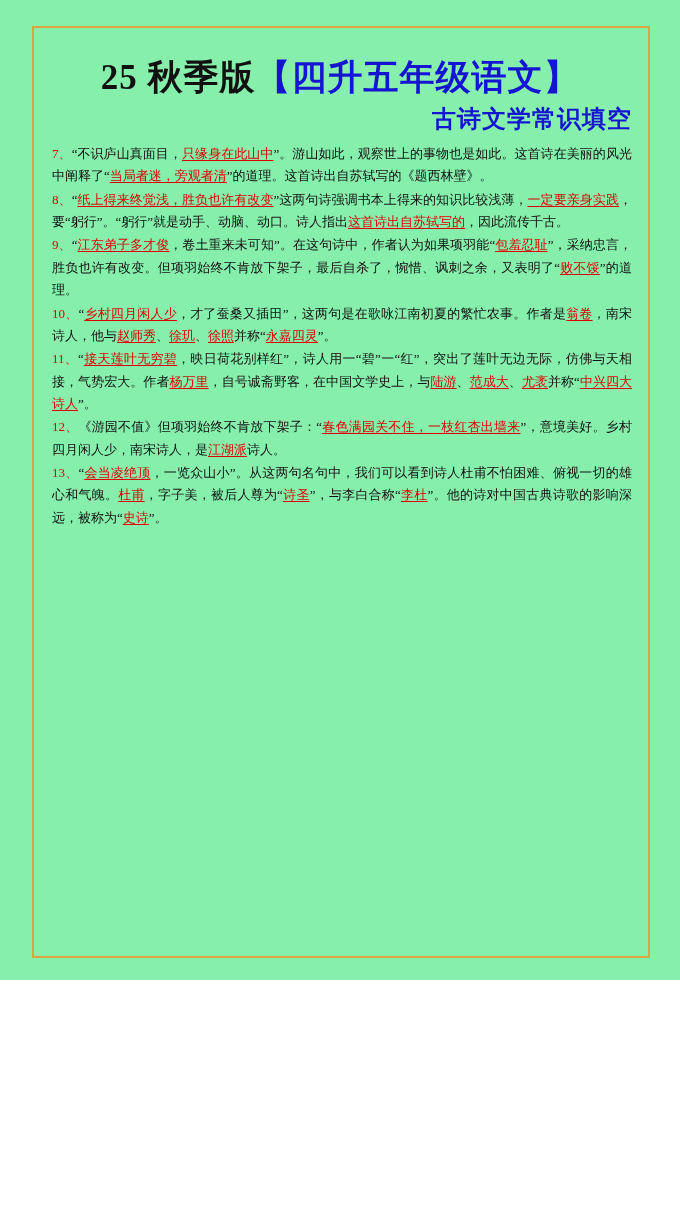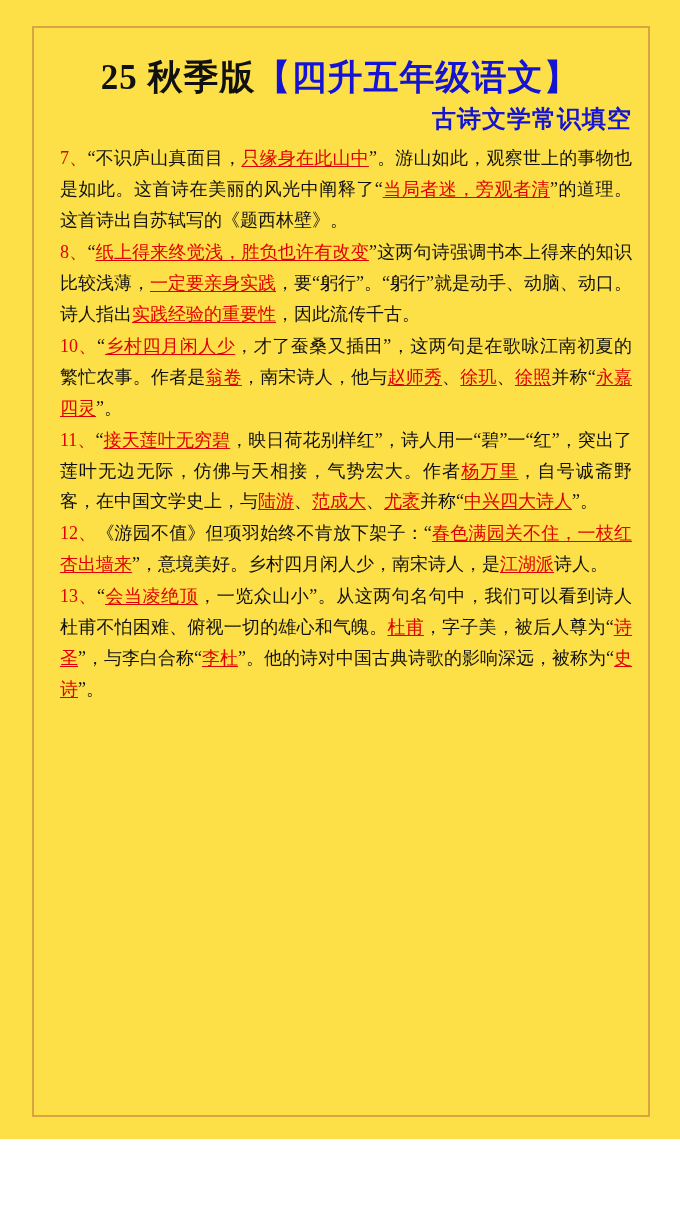--- a/index.html
+++ b/index.html
@@ -9,24 +9,24 @@
   }
   body {
     width: 680px;
     height: 1209px;
     font-family: "Liberation Serif", "DejaVu Serif", serif;
     -webkit-font-smoothing: antialiased;
   }
   .page {
     position: relative;
     width: 680px;
-    height: 1139px;
+    height: 980px;
     box-sizing: border-box;
     padding: 28px 22px 20px 22px;
-    background: #fde047;
+    background: #86efac;
   }
   .frame {
     position: absolute;
     left: 32px;
     top: 26px;
     right: 30px;
     bottom: 22px;
     border: 2px solid #d9a441;
     pointer-events: none;
   }
@@ -49,25 +49,25 @@
   }
   .subtitle {
     text-align: right;
     font-weight: bold;
     font-size: 24px;
     color: #1414d2;
     margin: 2px 0 8px 0;
     letter-spacing: 1px;
   }
   .para {
-    font-size: 18px;
+    font-size: 13px;
     line-height: 1.72;
     color: #111111;
     text-align: justify;
-    margin: 0 0 1px 12px;
+    margin: 0 0 1px 4px;
     text-indent: 0;
   }
   .r {
     color: #e00000;
   }
   .ru {
     color: #e00000;
     text-decoration: underline;
     text-underline-offset: 2px;
   }
@@ -86,21 +86,22 @@
   <div class="content">
 
     <div class="title">
       <span>25 秋季版</span><span class="blue">【四升五年级语文】</span>
     </div>
 
     <div class="subtitle">古诗文学常识填空</div>
 
     <div id="items">
         <p class="para"><span class="r">7、</span><span class="k">“不识庐山真面目，</span><span class="ru">只缘身在此山中</span><span class="k">”。游山如此，观察世上的事物也是如此。这首诗在美丽的风光中阐释了“</span><span class="ru">当局者迷，旁观者清</span><span class="k">”的道理。这首诗出自苏轼写的《题西林壁》。</span></p>
-        <p class="para"><span class="r">8、</span><span class="k">“</span><span class="ru">纸上得来终觉浅，胜负也许有改变</span><span class="k">”这两句诗强调书本上得来的知识比较浅薄，</span><span class="ru">一定要亲身实践</span><span class="k">，要“躬行”。“躬行”就是动手、动脑、动口。诗人指出</span><span class="ru">实践经验的重要性</span><span class="k">，因此流传千古。</span></p>
+        <p class="para"><span class="r">8、</span><span class="k">“</span><span class="ru">纸上得来终觉浅，胜负也许有改变</span><span class="k">”这两句诗强调书本上得来的知识比较浅薄，</span><span class="ru">一定要亲身实践</span><span class="k">，要“躬行”。“躬行”就是动手、动脑、动口。诗人指出</span><span class="ru">这首诗出自苏轼写的</span><span class="k">，因此流传千古。</span></p>
+        <p class="para"><span class="r">9、</span><span class="k">“</span><span class="ru">江东弟子多才俊</span><span class="k">，卷土重来未可知”。在这句诗中，作者认为如果项羽能“</span><span class="ru">包羞忍耻</span><span class="k">”，采纳忠言，胜负也许有改变。但项羽始终不肯放下架子，最后自杀了，惋惜、讽刺之余，又表明了“</span><span class="ru">败不馁</span><span class="k">”的道理。</span></p>
         <p class="para"><span class="r">10、</span><span class="k">“</span><span class="ru">乡村四月闲人少</span><span class="k">，才了蚕桑又插田”，这两句是在歌咏江南初夏的繁忙农事。作者是</span><span class="ru">翁卷</span><span class="k">，南宋诗人，他与</span><span class="ru">赵师秀</span><span class="k">、</span><span class="ru">徐玑</span><span class="k">、</span><span class="ru">徐照</span><span class="k">并称“</span><span class="ru">永嘉四灵</span><span class="k">”。</span></p>
         <p class="para"><span class="r">11、</span><span class="k">“</span><span class="ru">接天莲叶无穷碧</span><span class="k">，映日荷花别样红”，诗人用一“碧”一“红”，突出了莲叶无边无际，仿佛与天相接，气势宏大。作者</span><span class="ru">杨万里</span><span class="k">，自号诚斋野客，在中国文学史上，与</span><span class="ru">陆游</span><span class="k">、</span><span class="ru">范成大</span><span class="k">、</span><span class="ru">尤袤</span><span class="k">并称“</span><span class="ru">中兴四大诗人</span><span class="k">”。</span></p>
         <p class="para"><span class="r">12、</span><span class="k">《游园不值》但项羽始终不肯放下架子：“</span><span class="ru">春色满园关不住，一枝红杏出墙来</span><span class="k">”，意境美好。乡村四月闲人少，南宋诗人，是</span><span class="ru">江湖派</span><span class="k">诗人。</span></p>
         <p class="para"><span class="r">13、</span><span class="k">“</span><span class="ru">会当凌绝顶</span><span class="k">，一览众山小”。从这两句名句中，我们可以看到诗人杜甫不怕困难、俯视一切的雄心和气魄。</span><span class="ru">杜甫</span><span class="k">，字子美，被后人尊为“</span><span class="ru">诗圣</span><span class="k">”，与李白合称“</span><span class="ru">李杜</span><span class="k">”。他的诗对中国古典诗歌的影响深远，被称为“</span><span class="ru">史诗</span><span class="k">”。</span></p>
       </div>
 
     <div class="bottom-space"></div>
   </div>
 </div>
 

